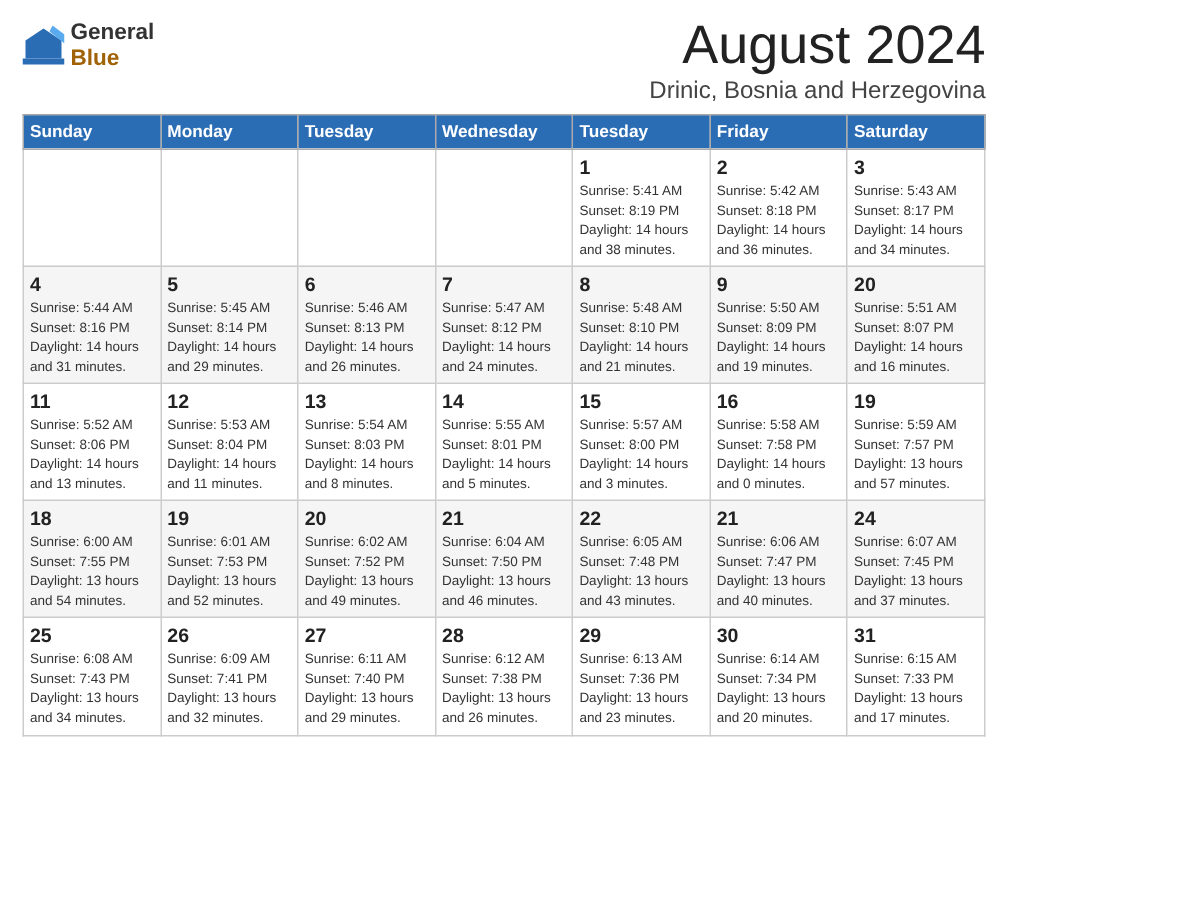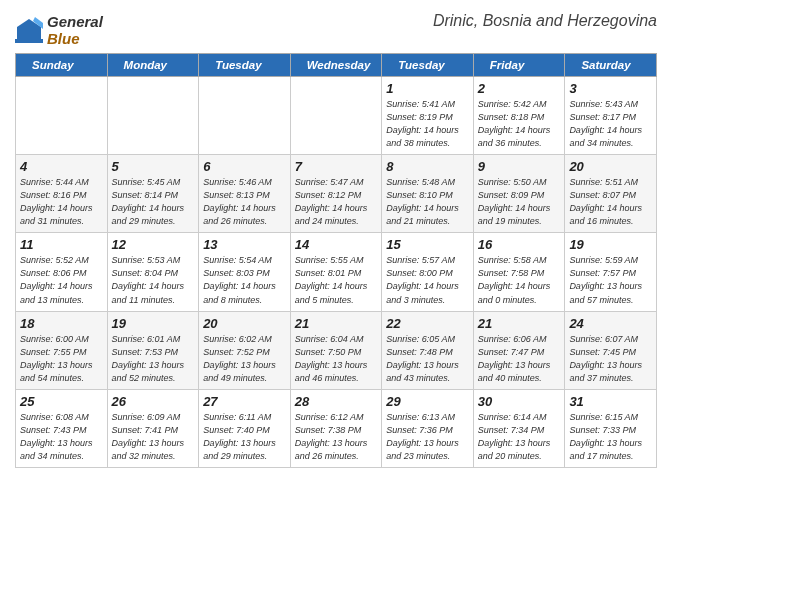--- a/index.html
+++ b/index.html
@@ -7,21 +7,20 @@
       font-family: Arial, sans-serif;
       background: #fff;
       width: 792px;
       height: 612px;
       overflow: hidden;
     }
     .page {
       width: 672px;
       min-height: 612px;
       padding: 10px 15px 10px 15px;
-      font-style: italic;
     }
     .header-row {
       display: flex;
       align-items: flex-start;
       justify-content: space-between;
       margin-bottom: 6px;
     }
     .logo {
       display: flex;
       align-items: center;
@@ -64,21 +63,21 @@
     table {
       width: 100%;
       border-collapse: collapse;
       table-layout: fixed;
     }
     thead tr th {
       background-color: #2a6db5;
       color: #fff;
       font-size: 11.5px;
       font-weight: bold;
-      padding: 5px 16px;
+      padding: 5px 4px;
       text-align: left;
       border: 1px solid #aaa;
     }
     tbody tr td {
       vertical-align: top;
       border: 1px solid #ccc;
       padding: 4px 4px;
       font-size: 9.5px;
       color: #222;
       height: 78px;
@@ -113,20 +112,21 @@
         <polygon points="14,2 26,10 26,22 2,22 2,10" fill="#2a6db5"></polygon>
         <polygon points="18,4 28,12 28,6 20,0" fill="#5aaaee"></polygon>
         <rect x="0" y="22" width="28" height="4" fill="#2a6db5"></rect>
       </svg>
       <div class="logo-text">
         <span class="logo-general">General</span>
         <span class="logo-blue">Blue</span>
       </div>
     </div>
     <div class="title-block">
+      <div class="month-title">August 2024</div>
       <div class="location-title">Drinic, Bosnia and Herzegovina</div>
     </div>
   </div>
 
   <table>
     <thead>
       <tr>
       <th>Sunday</th>
           <th>Monday</th>
           <th>Tuesday</th>

